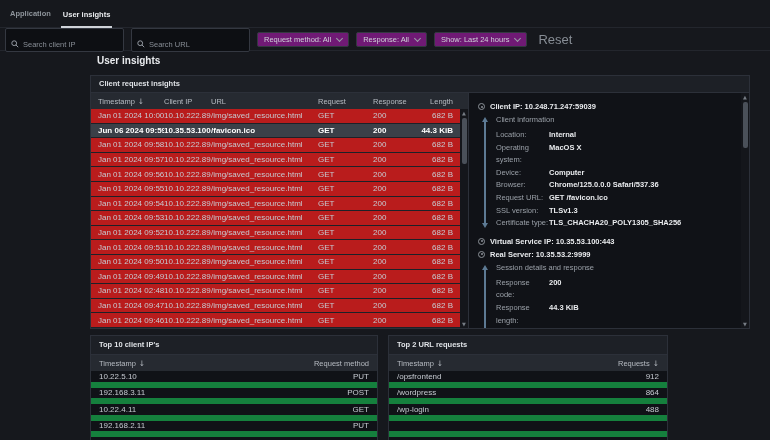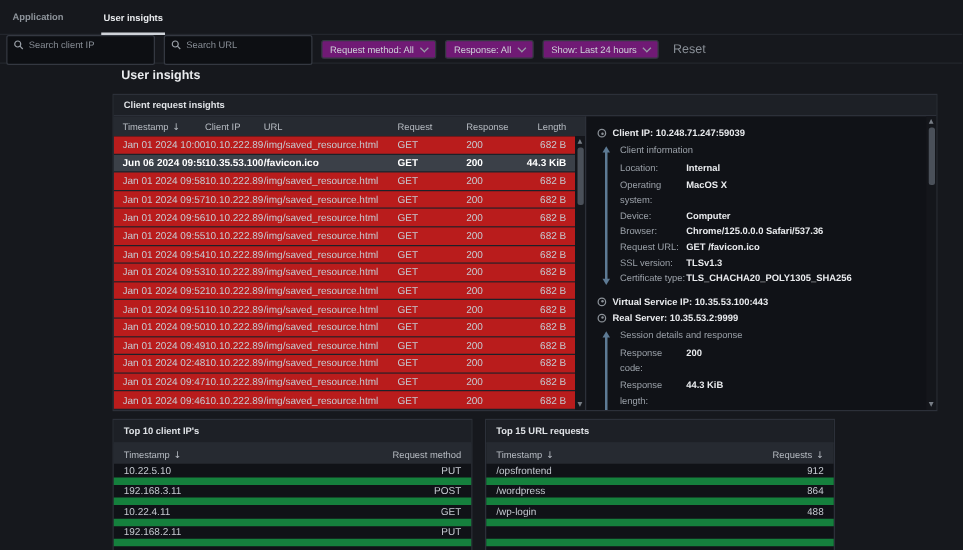--- a/index.html
+++ b/index.html
@@ -1,37 +1,37 @@
 <!DOCTYPE html>
 <html style="--accent-arrow: #5d7a94; --selected-row-bg: #3b4048; --tab-underline: #cfd3d9;"><head>
 <meta charset="utf-8">
 <style>
   html,body{margin:0;padding:0;}
   body{position:relative;width:770px;height:440px;overflow:hidden;background:#16181d;
        font-family:"Liberation Sans","DejaVu Sans",sans-serif;color:#c6cad1;}
 
   
   .tabbar{position:absolute;top:0;left:0;right:0;height:28px;border-bottom:1px solid #23262d;
-          display:flex;align-items:flex-end;gap:28px;padding-left:8px;box-sizing:border-box;}
+          display:flex;align-items:flex-end;gap:8px;padding-left:8px;box-sizing:border-box;}
   .tab{font-size:7.5px;font-weight:bold;color:#8e949b;padding:0 2px 9px 2px;cursor:default;}
   .tab.active{color:#e9ebee;border-bottom:2px solid var(--tab-underline,#cfd3d9);padding-bottom:7px;margin-bottom:-1px;}
 
   
   .filterbar{position:absolute;top:29px;left:0;right:0;height:22px;border-bottom:1px solid #23262d;
              display:flex;align-items:center;gap:7px;padding-left:5px;box-sizing:border-box;}
   .search{width:119px;height:15px;background:#0d0f13;border:1px solid #343841;border-radius:2px;
-          display:flex;align-items:flex-end;padding:11px 5px;gap:4px;box-sizing:border-box;}
+          display:flex;align-items:flex-start;padding:11px 5px;gap:4px;box-sizing:border-box;}
   .sicon{flex:none;width:8px;height:8px;display:block;}
   .search input{background:transparent;border:0;outline:0;width:100%;color:#cfd3d9;font-size:7.5px;font-family:inherit;padding:0;}
   .search input::placeholder{color:#878d95;}
   .dd{height:15px;background:#701a75;border:1px solid #343841;border-radius:2px;display:flex;align-items:center;
       padding:0 6px;gap:6px;font-size:7.5px;color:#cfd3d9;box-sizing:border-box;white-space:nowrap;}
   .chev{width:4px;height:4px;border-right:1px solid #9aa0a8;border-bottom:1px solid #9aa0a8;
         transform:rotate(45deg);margin-top:-2px;flex:none;}
-  .reset{font-size:10px;color:#878d95;margin-left:4px;}
+  .reset{font-size:13px;color:#878d95;margin-left:4px;}
 
   
   .page-title{position:absolute;left:97px;top:55px;font-size:10px;font-weight:bold;color:#e9ebee;}
 
   
   .panel{position:absolute;background:#101217;border:1px solid #2c3039;box-sizing:border-box;}
   .phead{height:16px;line-height:16px;background:#1d2026;border-bottom:1px solid #2c3039;
          padding:0 8px;font-size:7.5px;font-weight:bold;color:#dfe2e6;}
   .main-panel{left:90px;top:75px;width:660px;height:254px;}
   .pbody{position:absolute;top:17px;left:0;right:0;bottom:0;display:flex;}
@@ -392,21 +392,21 @@
       </div>
       <div class="brow">
         <div class="bcell">192.168.2.11</div>
         <div class="bcell right">PUT</div>
       </div>
       <div class="brow"></div>
     </div>
 </div>
 
 <div class="panel bpanel rightp">
-  <div class="phead">Top 15 URL requests</div>
+  <div class="phead">Top 2 URL requests</div>
   <div class="bhead">
       <div class="bhcell">
         <div class="hlabel">Timestamp</div>
         <div class="sort">↓</div>
       </div>
       <div class="bhcell">
         <div class="hlabel">Requests</div>
         <div class="sort">↓</div>
       </div>
     </div>

